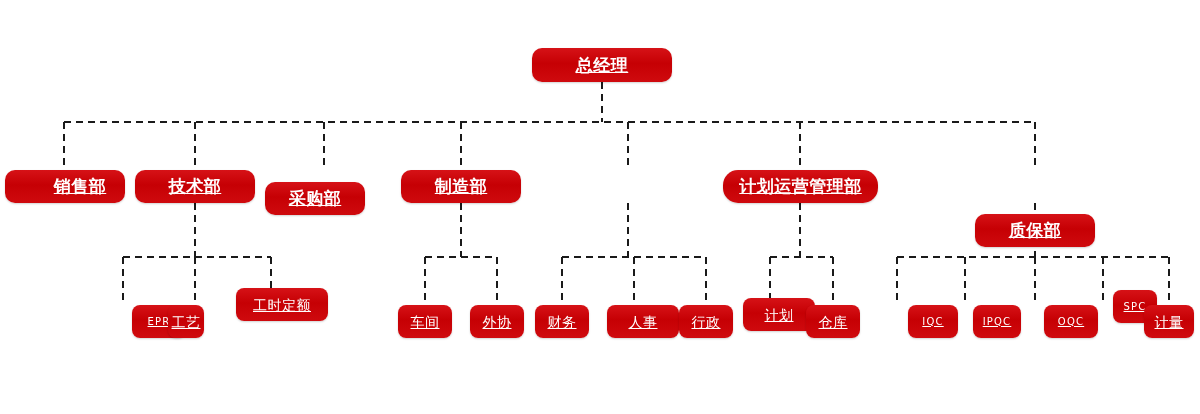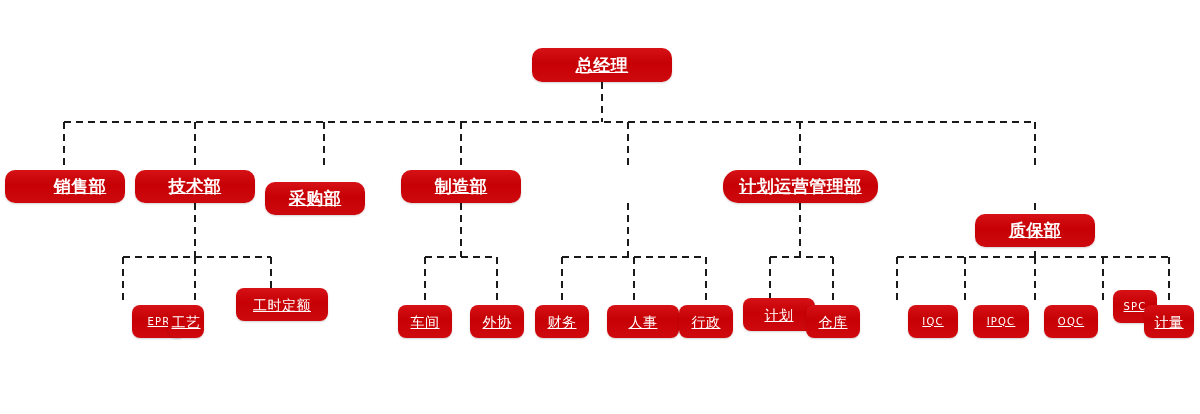--- a/index.html
+++ b/index.html
@@ -189,21 +189,21 @@
   </div>
 
   <div class="node level-2" style="left:806px; top:305px; width:54px;">
     <span class="node-label">仓库</span>
   </div>
 
   <div class="node level-2 latin" style="left:872px; top:305px; width:50px;">
     <span class="node-label">IQC</span>
   </div>
 
-  <div class="node level-2 latin" style="left:937px; top:305px; width:56px;">
+  <div class="node level-2 latin" style="left:937px; top:305px; width:48px;">
     <span class="node-label">IPQC</span>
   </div>
 
   <div class="node level-2 latin" style="left:1008px; top:305px; width:54px;">
     <span class="node-label">OQC</span>
   </div>
 
   <div class="node level-2 latin" style="left:1077px; top:290px; width:44px;">
     <span class="node-label">SPC</span>
   </div>

